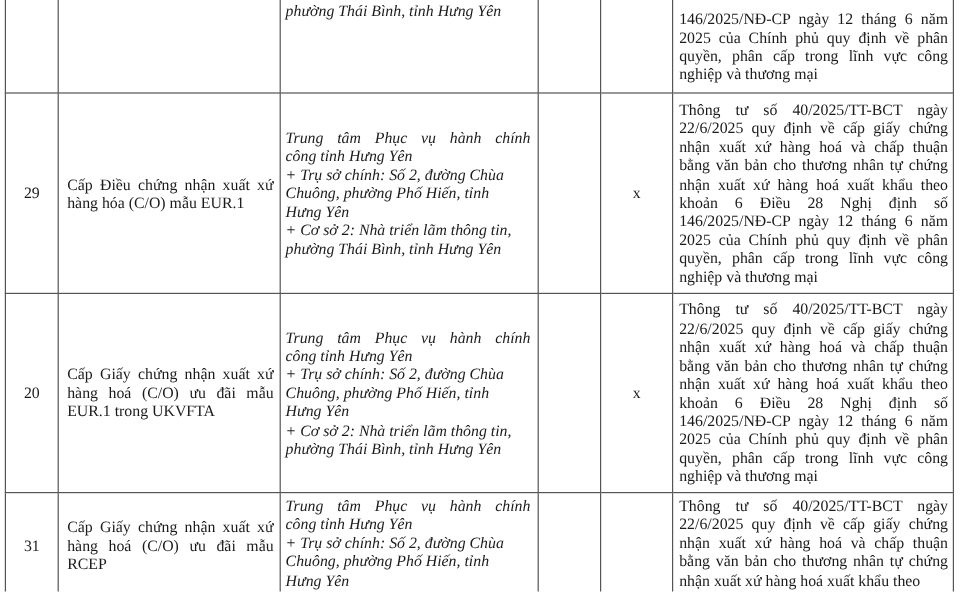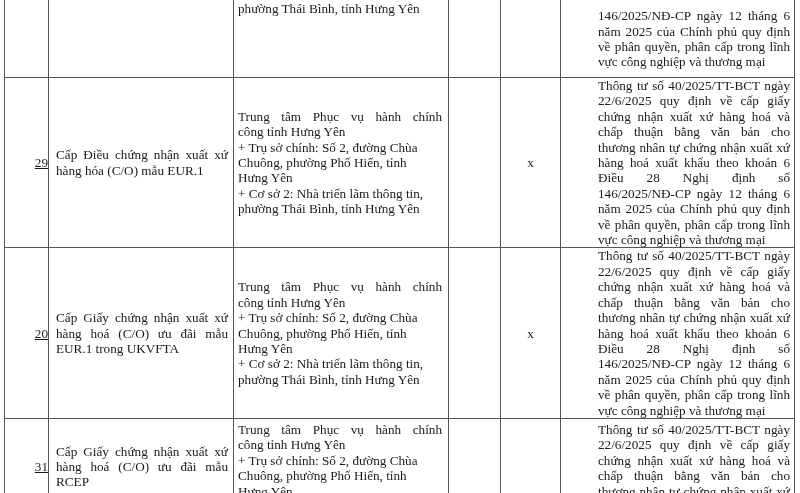--- a/index.html
+++ b/index.html
@@ -8,28 +8,28 @@
   table.doc { position: absolute; left: 4px; top: -4px; border-collapse: collapse;
               table-layout: fixed; width: 790px; }
   table.doc td { border: 1.3px solid #555; vertical-align: middle; padding: 0;
                  font-size: 13.2px; line-height: 15.4px; }
   col.c-stt { width: 44px; }
   col.c-name { width: 185px; }
   col.c-place { width: 215px; }
   col.c-a { width: 52px; }
   col.c-b { width: 60px; }
   col.c-basis { width: 234px; }
-  td.stt { text-align: right; text-decoration: underline; }
+  td.stt { text-align: center; }
   td.name { padding: 0 5px 0 7px !important; text-align: justify; }
   td.place { padding: 0 6px 0 4px !important; }
-  td.place .line { display: block; }
+  td.place .line { display: block; font-style: italic; }
   td.place .j { text-align: justify; text-align-last: justify; }
   td.mark { text-align: center; }
   td.basis { padding: 0 4px 0 5px !important; text-align: justify; vertical-align: top; }
-  td.basis .para { text-align: justify; margin-left: 32px; }
+  td.basis .para { text-align: justify; }
   tr.r-top td { height: 76px; }
   tr.r29 td { height: 166px; }
   tr.r30 td { height: 165px; }
   tr.r31 td { height: 84px; vertical-align: top; }
   tr.r-top td.place { vertical-align: top; padding-top: 4px !important; }
   tr.r-top td.basis { padding-top: 4px !important; }
   tr.r31 td.stt, tr.r31 td.name { vertical-align: middle; }
   tr.r31 td.place { padding-top: 3px !important; }
   tr.r31 td.basis { padding-top: 3px !important; }
 </style>

